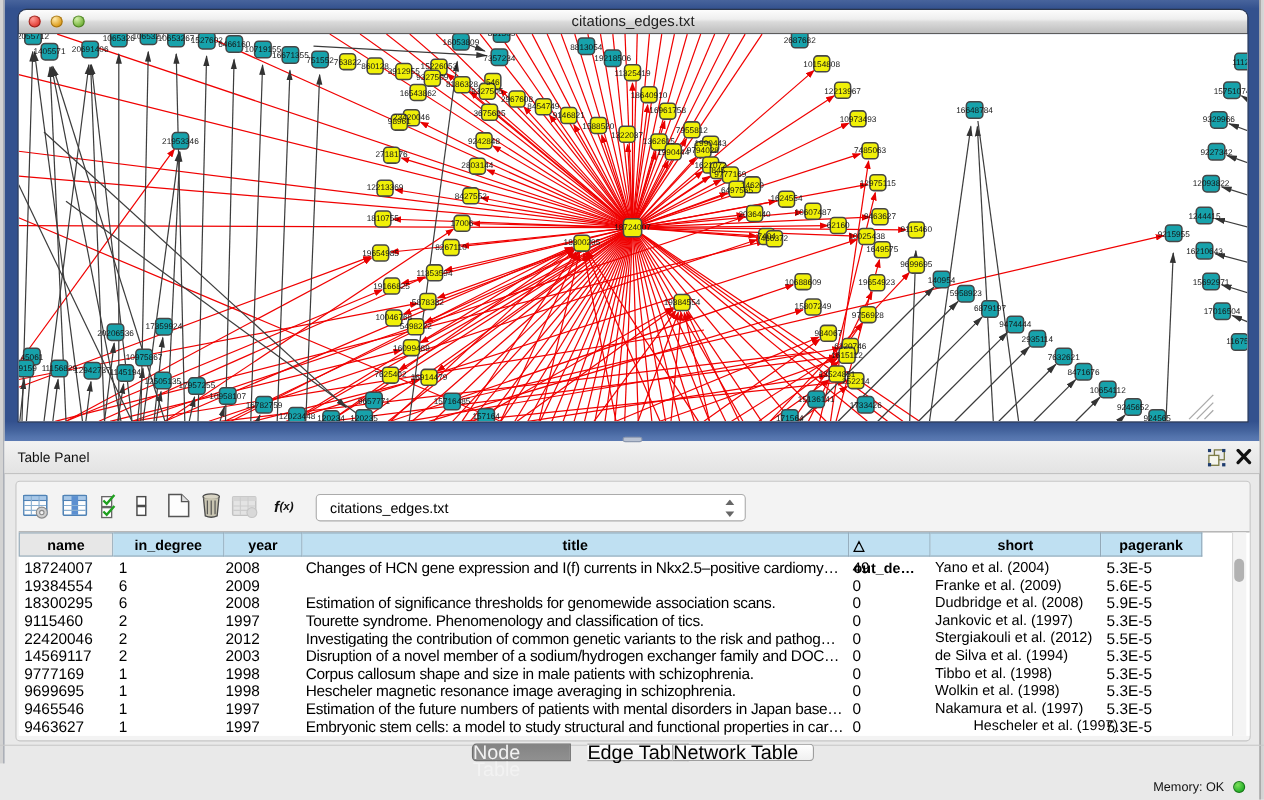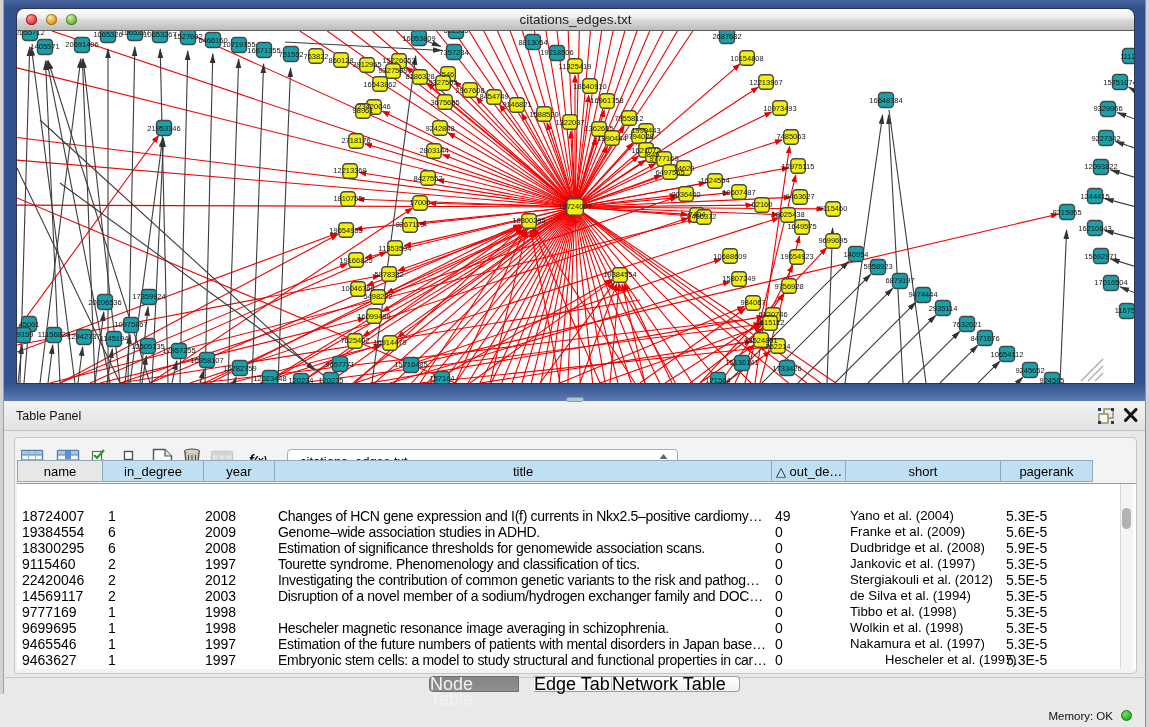--- a/index.html
+++ b/index.html
@@ -18,22 +18,22 @@
 #gtitle span.cap { position:absolute; left:0; right:0; top:3px; text-align:center; font-size:13.5px; color:#1d1d1d; }
 #gcanvas { left:0; top:22px; width:1117px; height:352px; background:#ffffff; overflow:hidden; }
 #tphead { left:4px; top:401px; width:1141px; height:30px;
    background:linear-gradient(180deg,#f2f2f2,#e3e3e3); border-bottom:1px solid #c2c2c2; }
 #tphead .cap { position:absolute; left:12px; top:8px; font-size:12.5px; color:#111; }
 #grip { left:566px; top:397px; width:18px; height:5px; border-radius:2.5px; background:#b9c2d2; border:1px solid #8d99af; }
 #panel { left:14px; top:437px; width:1123px; height:237px; background:#f3f3f3; border:1px solid #c6c6c6; border-radius:4px; }
 #dropdown { left:287px; top:449px; width:391px; height:25px; background:#ffffff; border:1px solid #ababab; border-radius:4px; }
 #dropdown span { position:absolute; left:12px; top:4px; font-size:13px; color:#000; }
 #tablebox { left:17px; top:483px; width:1119px; height:186px; background:#fff; border-top:1px solid #9a9a9a; }
-.hcell { position:absolute; top:460px; height:22px; background:#bfe0f2; border:1px solid #93a9b8; border-left:none;
-   font-size:13px; color:#000; text-align:center; line-height:21px; }
+.hcell { position:absolute; top:484px; height:22px; background:#bfe0f2; border:1px solid #93a9b8; border-left:none;
+   font-size:13px; color:#000; text-align:center; line-height:21px;font-weight:bold; }
 .trow { position:absolute; left:0; width:1119px; height:16px; font-size:14px; color:#000; }
 .trow span { position:absolute; top:0; line-height:16px; white-space:nowrap; }
 .trow .tt { width:489px; overflow:hidden; text-overflow:ellipsis; letter-spacing:-0.3px; }
 #sbtrack { left:1120px; top:484px; width:13px; height:185px; background:#f4f4f4; border-left:1px solid #d8d8d8; }
 #sbthumb { left:1122px; top:508px; width:9px; height:21px; background:#b2b2b2; border-radius:5px; }
 #tabline { left:0; top:677px; width:1149px; height:1px; background:#c9c9c9; }
 .tab { position:absolute; top:676px; height:16px; font-size:18px; line-height:15px; 
    border:1px solid #9e9e9e; background:linear-gradient(180deg,#ffffff,#f0f0f0); color:#000; }
 #tab1 { left:429px; width:90px; border-radius:4px 0 0 4px; background:linear-gradient(180deg,#848484,#909090); color:#f2f2f2; border-color:#6f6f6f; }
 #tab2 { left:534px; width:92px; border-left:none; }
@@ -670,21 +670,20 @@
     <span style="left:205px">2008</span>
     <span class="tt" style="left:278px">Changes of HCN gene expression and I(f) currents in Nkx2.5–positive cardiomyocytes</span>
     <span style="left:775px">49</span>
     <span style="left:850px;font-size:13.2px">Yano et al. (2004)</span>
     <span style="left:1006px">5.3E-5</span>
   </div>
 <div class="trow" style="top:524px">
     <span style="left:22px">19384554</span>
     <span style="left:108px">6</span>
     <span style="left:205px">2009</span>
-    <span class="tt" style="left:278px">Genome–wide association studies in ADHD.</span>
     <span style="left:775px">0</span>
     <span style="left:850px;font-size:13.2px">Franke et al. (2009)</span>
     <span style="left:1006px">5.6E-5</span>
   </div>
 <div class="trow" style="top:540px">
     <span style="left:22px">18300295</span>
     <span style="left:108px">6</span>
     <span style="left:205px">2008</span>
     <span class="tt" style="left:278px">Estimation of significance thresholds for genomewide association scans.</span>
     <span style="left:775px">0</span>
@@ -715,20 +714,21 @@
     <span style="left:205px">2003</span>
     <span class="tt" style="left:278px">Disruption of a novel member of a sodium/hydrogen exchanger family and DOCK3 gene with schizophrenia</span>
     <span style="left:775px">0</span>
     <span style="left:850px;font-size:13.2px">de Silva et al. (1994)</span>
     <span style="left:1006px">5.3E-5</span>
   </div>
 <div class="trow" style="top:604px">
     <span style="left:22px">9777169</span>
     <span style="left:108px">1</span>
     <span style="left:205px">1998</span>
+    <span class="tt" style="left:278px">Corpus callosum shape and size in male patients with schizophrenia.</span>
     <span style="left:775px">0</span>
     <span style="left:850px;font-size:13.2px">Tibbo et al. (1998)</span>
     <span style="left:1006px">5.3E-5</span>
   </div>
 <div class="trow" style="top:620px">
     <span style="left:22px">9699695</span>
     <span style="left:108px">1</span>
     <span style="left:205px">1998</span>
     <span class="tt" style="left:278px">Hescheler magnetic resonance image averaging in schizophrenia.</span>
     <span style="left:775px">0</span>

